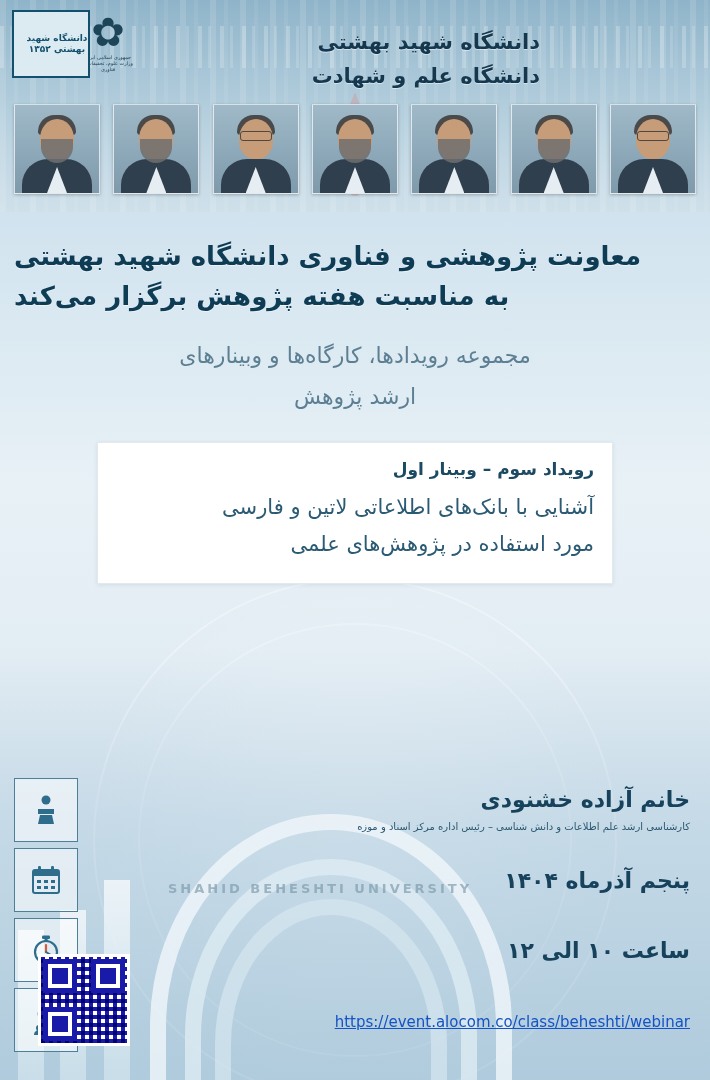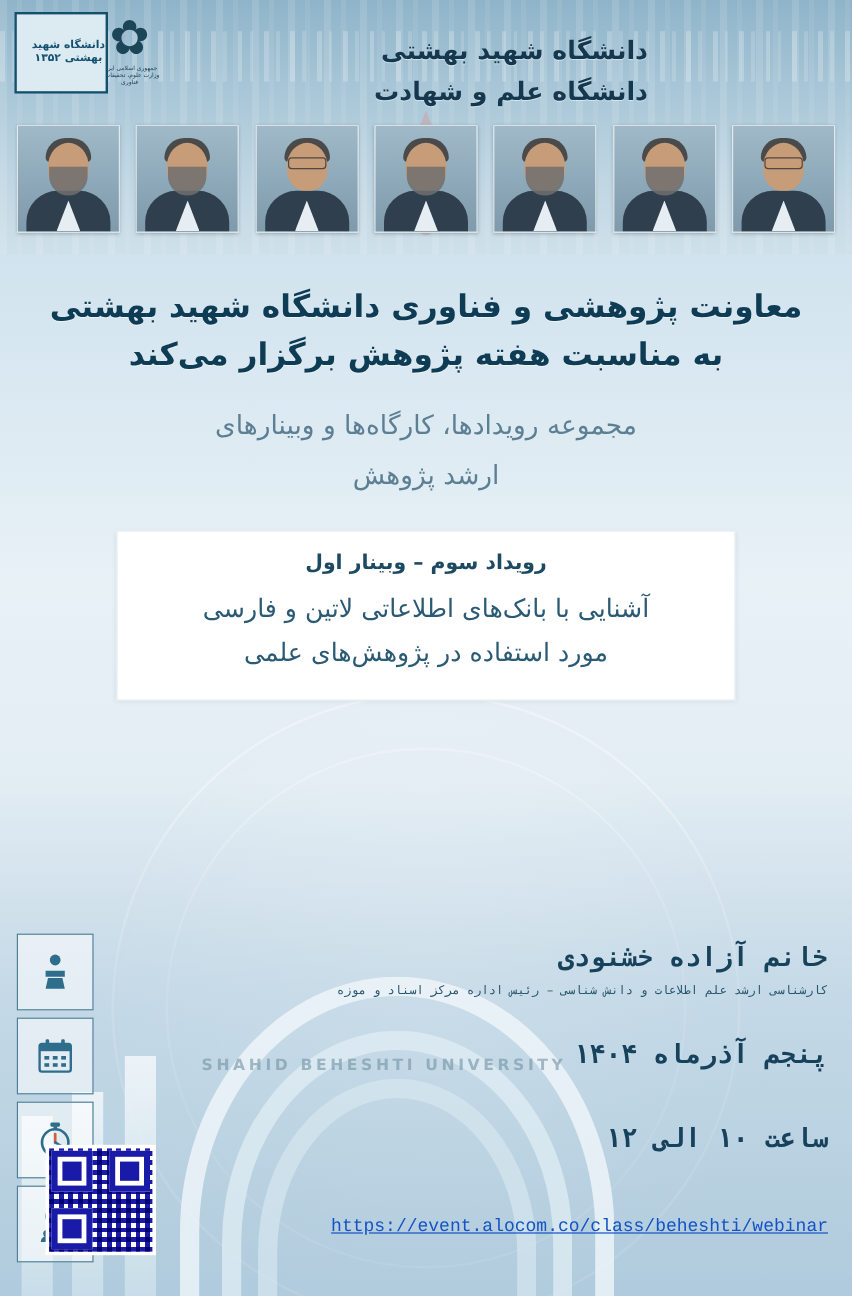--- a/index.html
+++ b/index.html
@@ -215,21 +215,21 @@
     width: 30px; height: 8px;
     border: 1.5px solid #333;
     border-radius: 3px;
     opacity: .8;
   }
 
   
   .headline {
     position: relative;
     margin-top: 24px;
-    text-align: center;
+    text-align: left;
     color: #0f3c55;
     font-weight: bold;
     font-size: 26px;
     line-height: 1.55;
     padding: 0 14px;
     text-shadow: 0 1px 0 rgba(255,255,255,0.5);
   }
   .subhead {
     position: relative;
     margin-top: 18px;
@@ -243,21 +243,21 @@
   
   .infobox {
     position: relative;
     margin: 24px auto 0;
     width: 516px;
     background: #ffffff;
     border: 1px solid #e2eaee;
     box-shadow: 0 1px 4px rgba(40,70,90,0.10);
     padding: 16px 18px 20px;
     box-sizing: border-box;
-    text-align: center;
+    text-align: right;
   }
   .infobox .event-no {
     color: #1d4a63;
     font-weight: bold;
     font-size: 17px;
     margin-bottom: 10px;
   }
   .infobox .topic {
     color: #2b5a74;
     font-size: 21px;
@@ -317,21 +317,20 @@
     padding: 0 14px 0 14px;
     box-sizing: border-box;
   }
   .row {
     display: flex;
     align-items: center;
     justify-content: flex-start;
     gap: 14px;
     margin-bottom: 6px;
     direction: rtl;
-    font-family: Liberation Mono, monospace;
   }
   .icon-box {
     flex: 0 0 auto;
     width: 62px;
     height: 62px;
     border: 1.5px solid #4d7f99;
     background: rgba(255,255,255,0.55);
     display: flex;
     align-items: center;
     justify-content: center;

